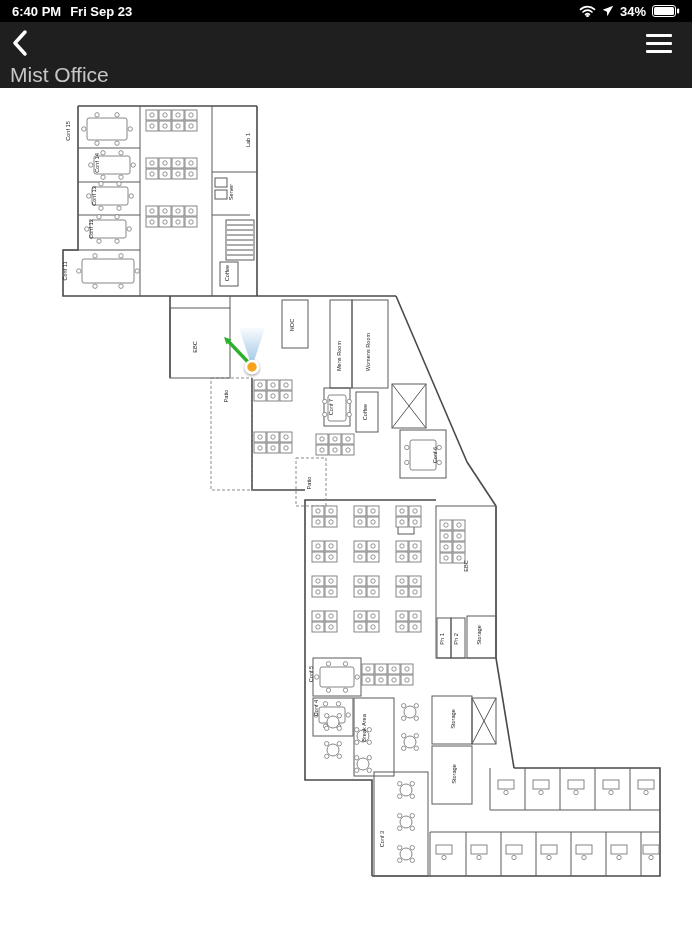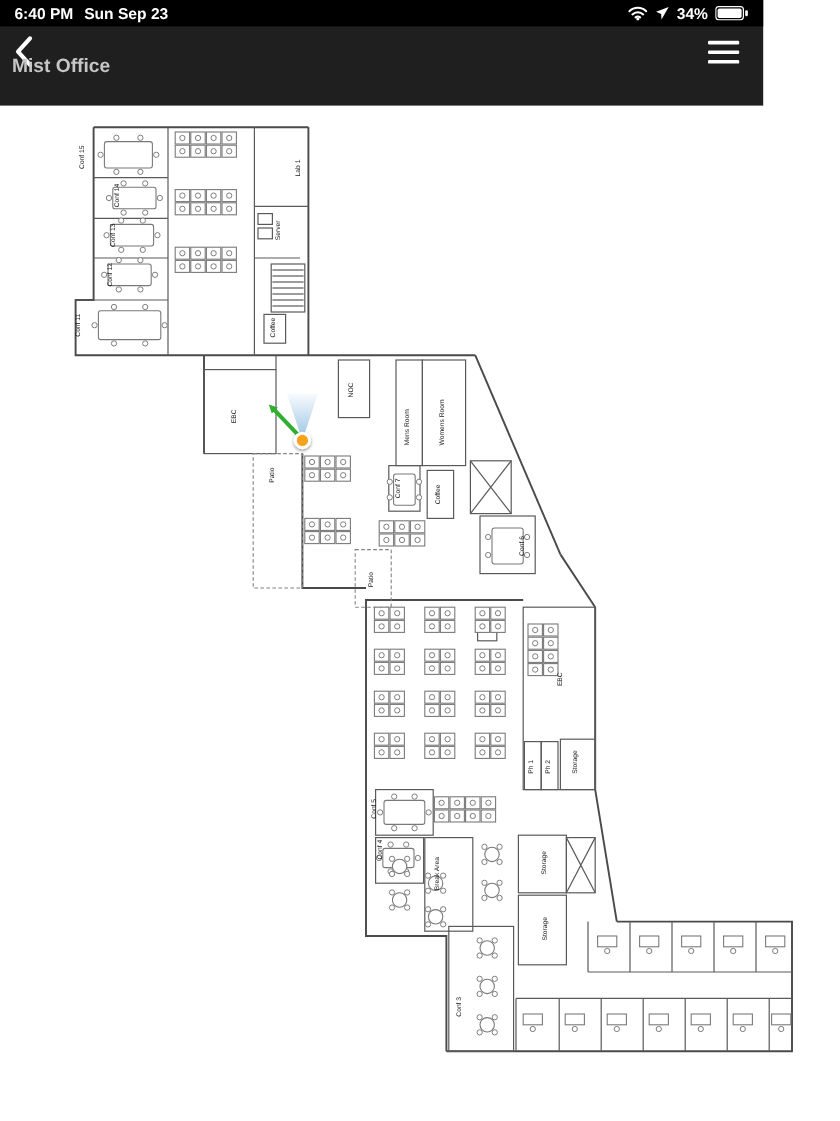--- a/index.html
+++ b/index.html
@@ -1,27 +1,27 @@
 <!DOCTYPE html>
 <html><head>
 <meta charset="utf-8">
 <style>
   html,body{margin:0;padding:0;}
   body{width:700px;height:934px;position:relative;background:#fff;font-family:"Liberation Sans",sans-serif;overflow:hidden;}
 
   .map{position:absolute;top:0;left:0;width:700px;height:934px;background:#fff;}
 
-  .header{position:absolute;top:0;left:0;width:636px;height:88px;background:#1f1f1f;z-index:10;}
+  .header{position:absolute;top:0;left:0;width:692px;height:88px;background:#1f1f1f;z-index:10;}
   .status-bar{position:absolute;top:0;left:0;right:0;height:22px;background:#000;display:flex;align-items:center;justify-content:space-between;padding:0 12px;box-sizing:border-box;color:#fff;font-size:13px;font-weight:bold;}
   .status-left{display:flex;gap:9px;align-items:center;}
   .status-right{display:flex;align-items:center;gap:6px;}
   .nav-back{position:absolute;top:25px;left:8px;background:none;border:none;padding:4px;cursor:pointer;}
   .nav-menu{position:absolute;top:30px;right:16px;background:none;border:none;padding:4px;cursor:pointer;display:flex;flex-direction:column;gap:5px;}
   .nav-menu span{display:block;width:26px;height:3px;background:#fff;border-radius:1px;}
-  .page-title{position:absolute;left:10px;bottom:23px;color:#c6c6c6;font-size:16px;font-weight:bold;}
+  .page-title{position:absolute;left:10px;bottom:1px;color:#c6c6c6;font-size:21px;font-weight:normal;}
 
   .wall{fill:none;stroke:#4a4a4a;stroke-width:1.6px;}
   .wall-in{fill:none;stroke:#5a5a5a;stroke-width:1px;}
   .furn{fill:#fff;stroke:#787878;stroke-width:0.9px;}
   .chair{fill:#fff;stroke:#787878;stroke-width:0.8px;}
   .dash{fill:none;stroke:#808080;stroke-width:0.9px;stroke-dasharray:3 2;}
   .lbl{font-family:"Liberation Sans",sans-serif;font-size:5.6px;fill:#1a1a1a;}
 </style>
 </head>
 <body>
@@ -484,21 +484,21 @@
       <line x1="249" y1="363" x2="229" y2="342" stroke="#2FAF2F" stroke-width="3.4" stroke-linecap="round"></line>
       <polygon points="224,337 231.5,339.5 226.5,344.5" fill="#2FAF2F"></polygon>
       <circle cx="252" cy="367" r="6" fill="#F6A21E" stroke="#ffffff" stroke-width="2.6" filter="url(#ds)"></circle>
     </g>
   </svg>
 
 <div class="header">
   <div class="status-bar">
     <div class="status-left">
       <span>6:40 PM</span>
-      <span>Sun Sep 23</span>
+      <span>Fri Sep 23</span>
     </div>
     <div class="status-right">
       <svg width="17" height="12" viewBox="0 0 17 12">
         <path d="M1.5,4.4 A10,10 0 0 1 15.5,4.4" stroke="#fff" stroke-width="1.7" fill="none" stroke-linecap="round"></path>
         <path d="M4,7 A6.4,6.4 0 0 1 13,7" stroke="#fff" stroke-width="1.7" fill="none" stroke-linecap="round"></path>
         <path d="M6.6,9.5 A3,3 0 0 1 10.4,9.5" stroke="#fff" stroke-width="1.7" fill="none" stroke-linecap="round"></path>
         <circle cx="8.5" cy="10.9" r="1.3" fill="#fff"></circle>
       </svg>
       <svg width="12" height="12" viewBox="0 0 16 16">
         <path d="M15,1 L7,15 L6.6,8.9 L1,6.4 Z" fill="#fff"></path>

